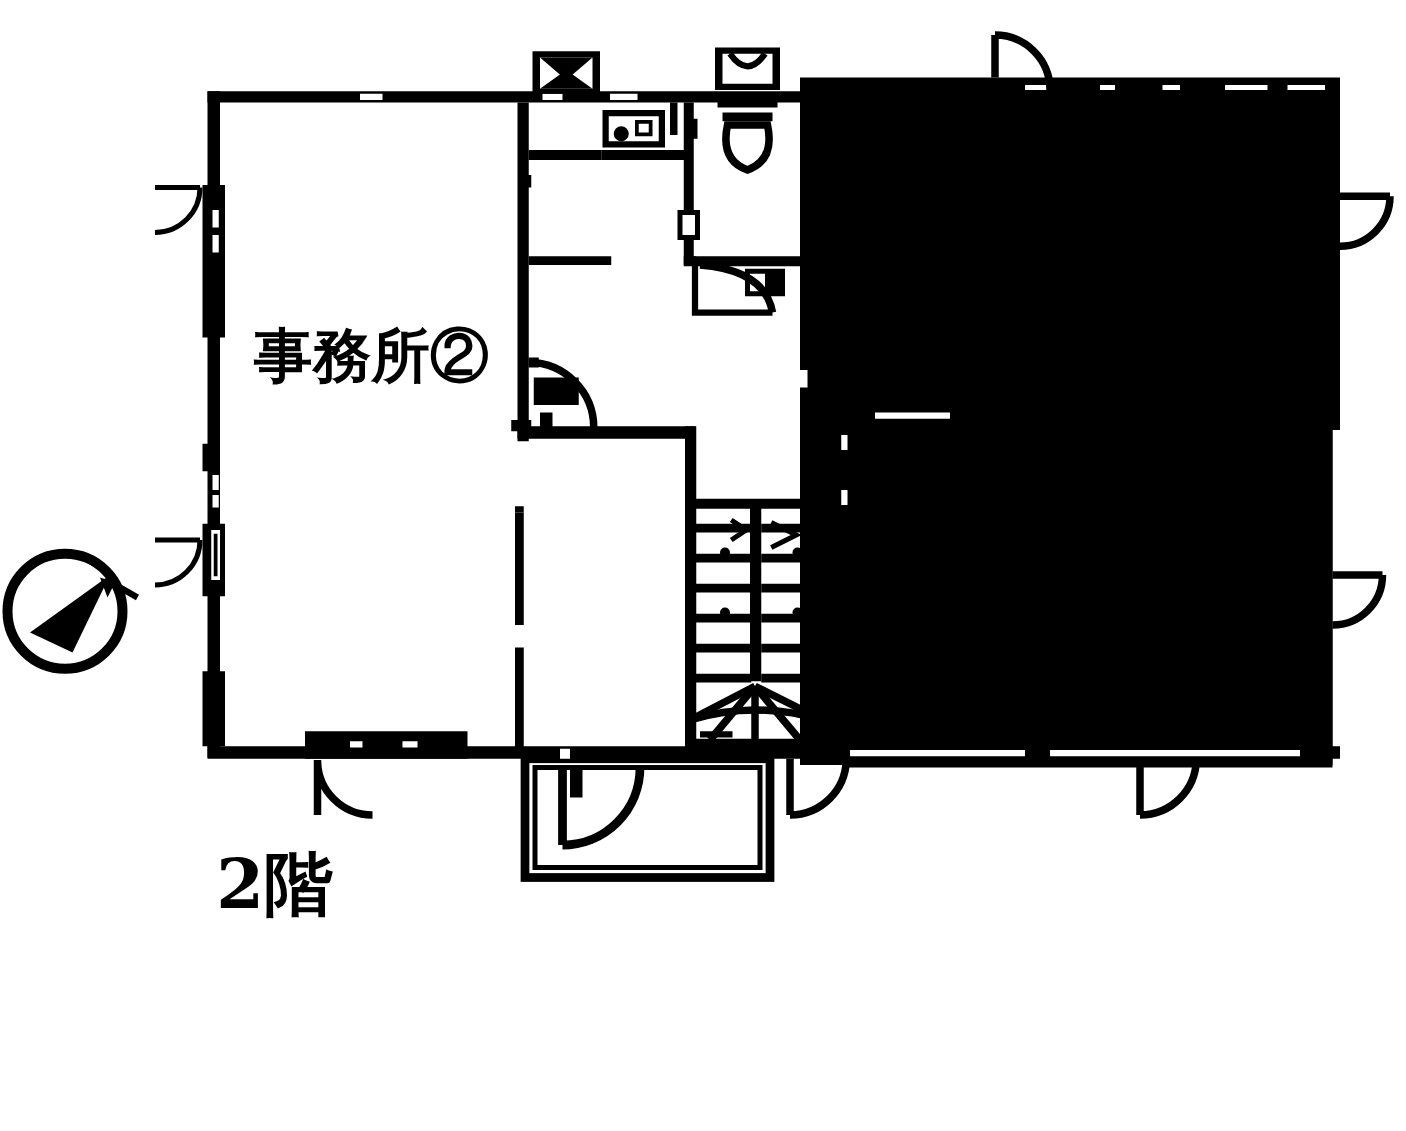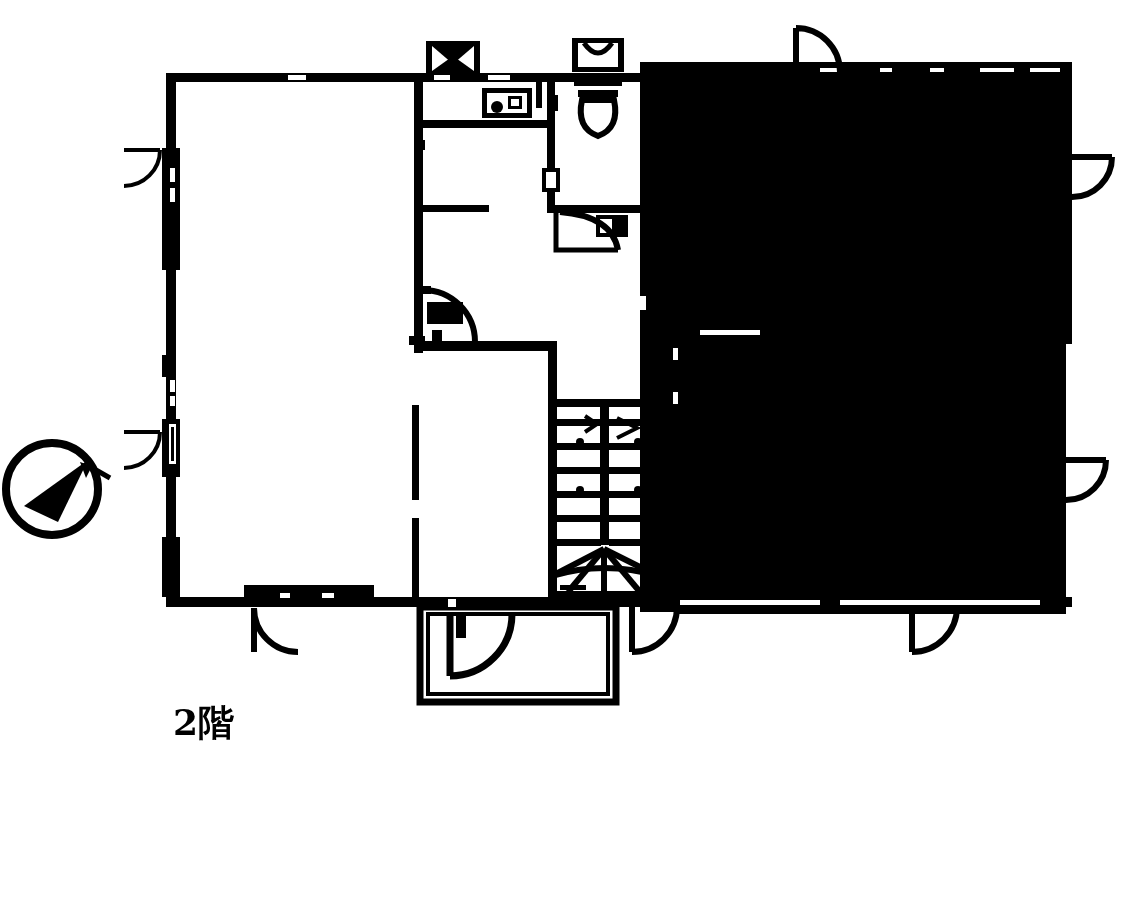--- a/index.html
+++ b/index.html
@@ -34,22 +34,22 @@
     letter-spacing: 0px;
     line-height: 1;
   }
   #office-label {
     left: 203px;
     top: 262px;
     font-size: 47px;
   }
   #floor-label {
     left: 173px;
-    top: 704px;
-    font-size: 36px;
+    top: 679px;
+    font-size: 55px;
   }
 </style>
 </head>
 <body>
 
 <div id="page">
 
   <svg id="plan-svg" viewBox="0 0 1125 905">
 
     <g>
@@ -273,16 +273,17 @@
     <g>
       <rect x="416" y="140" width="9" height="10" fill="#000000"></rect>
       <rect x="416" y="336" width="9" height="10" fill="#000000"></rect>
       <rect x="409" y="336" width="10" height="9" fill="#000000"></rect>
       <rect x="552" y="95" width="6" height="16" fill="#000000"></rect>
       <rect x="232" y="748" width="8" height="8" fill="#ffffff"></rect>
     </g>
 
   </svg>
 
+  <div class="room-label" id="office-label">事務所②</div>
 
   <div class="room-label" id="floor-label">2階</div>
 
 </div>
 
 </body></html>

